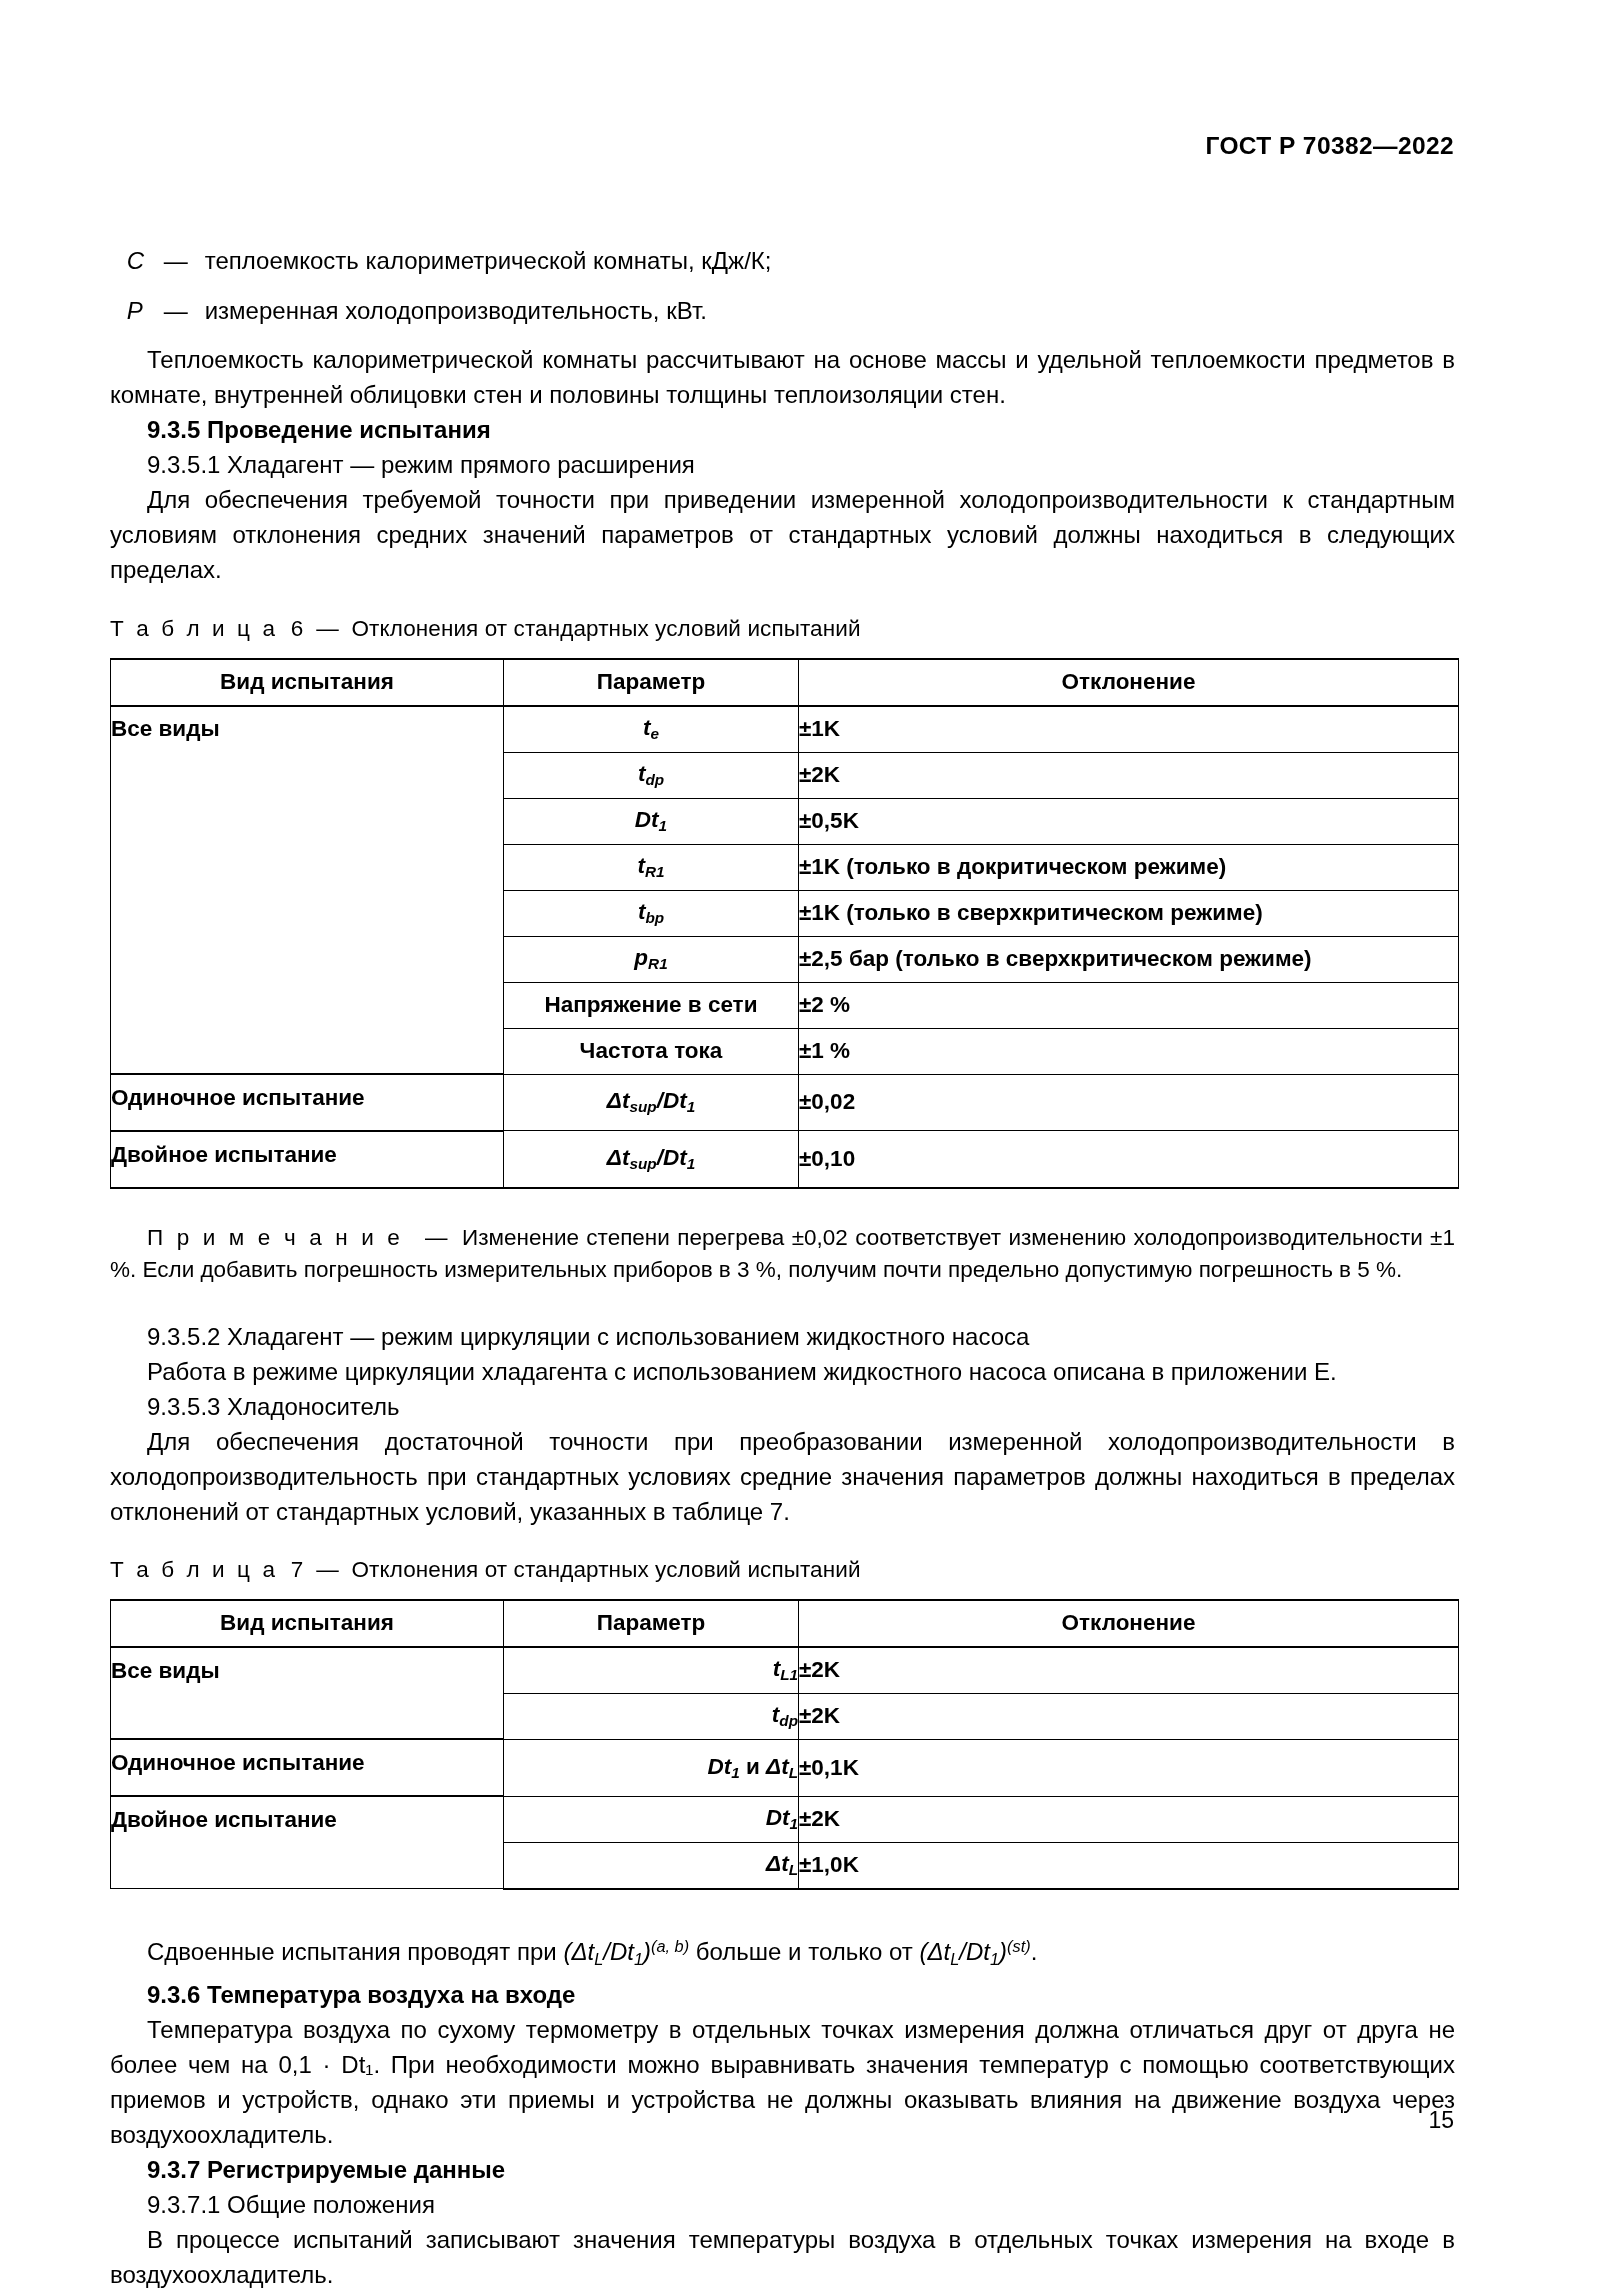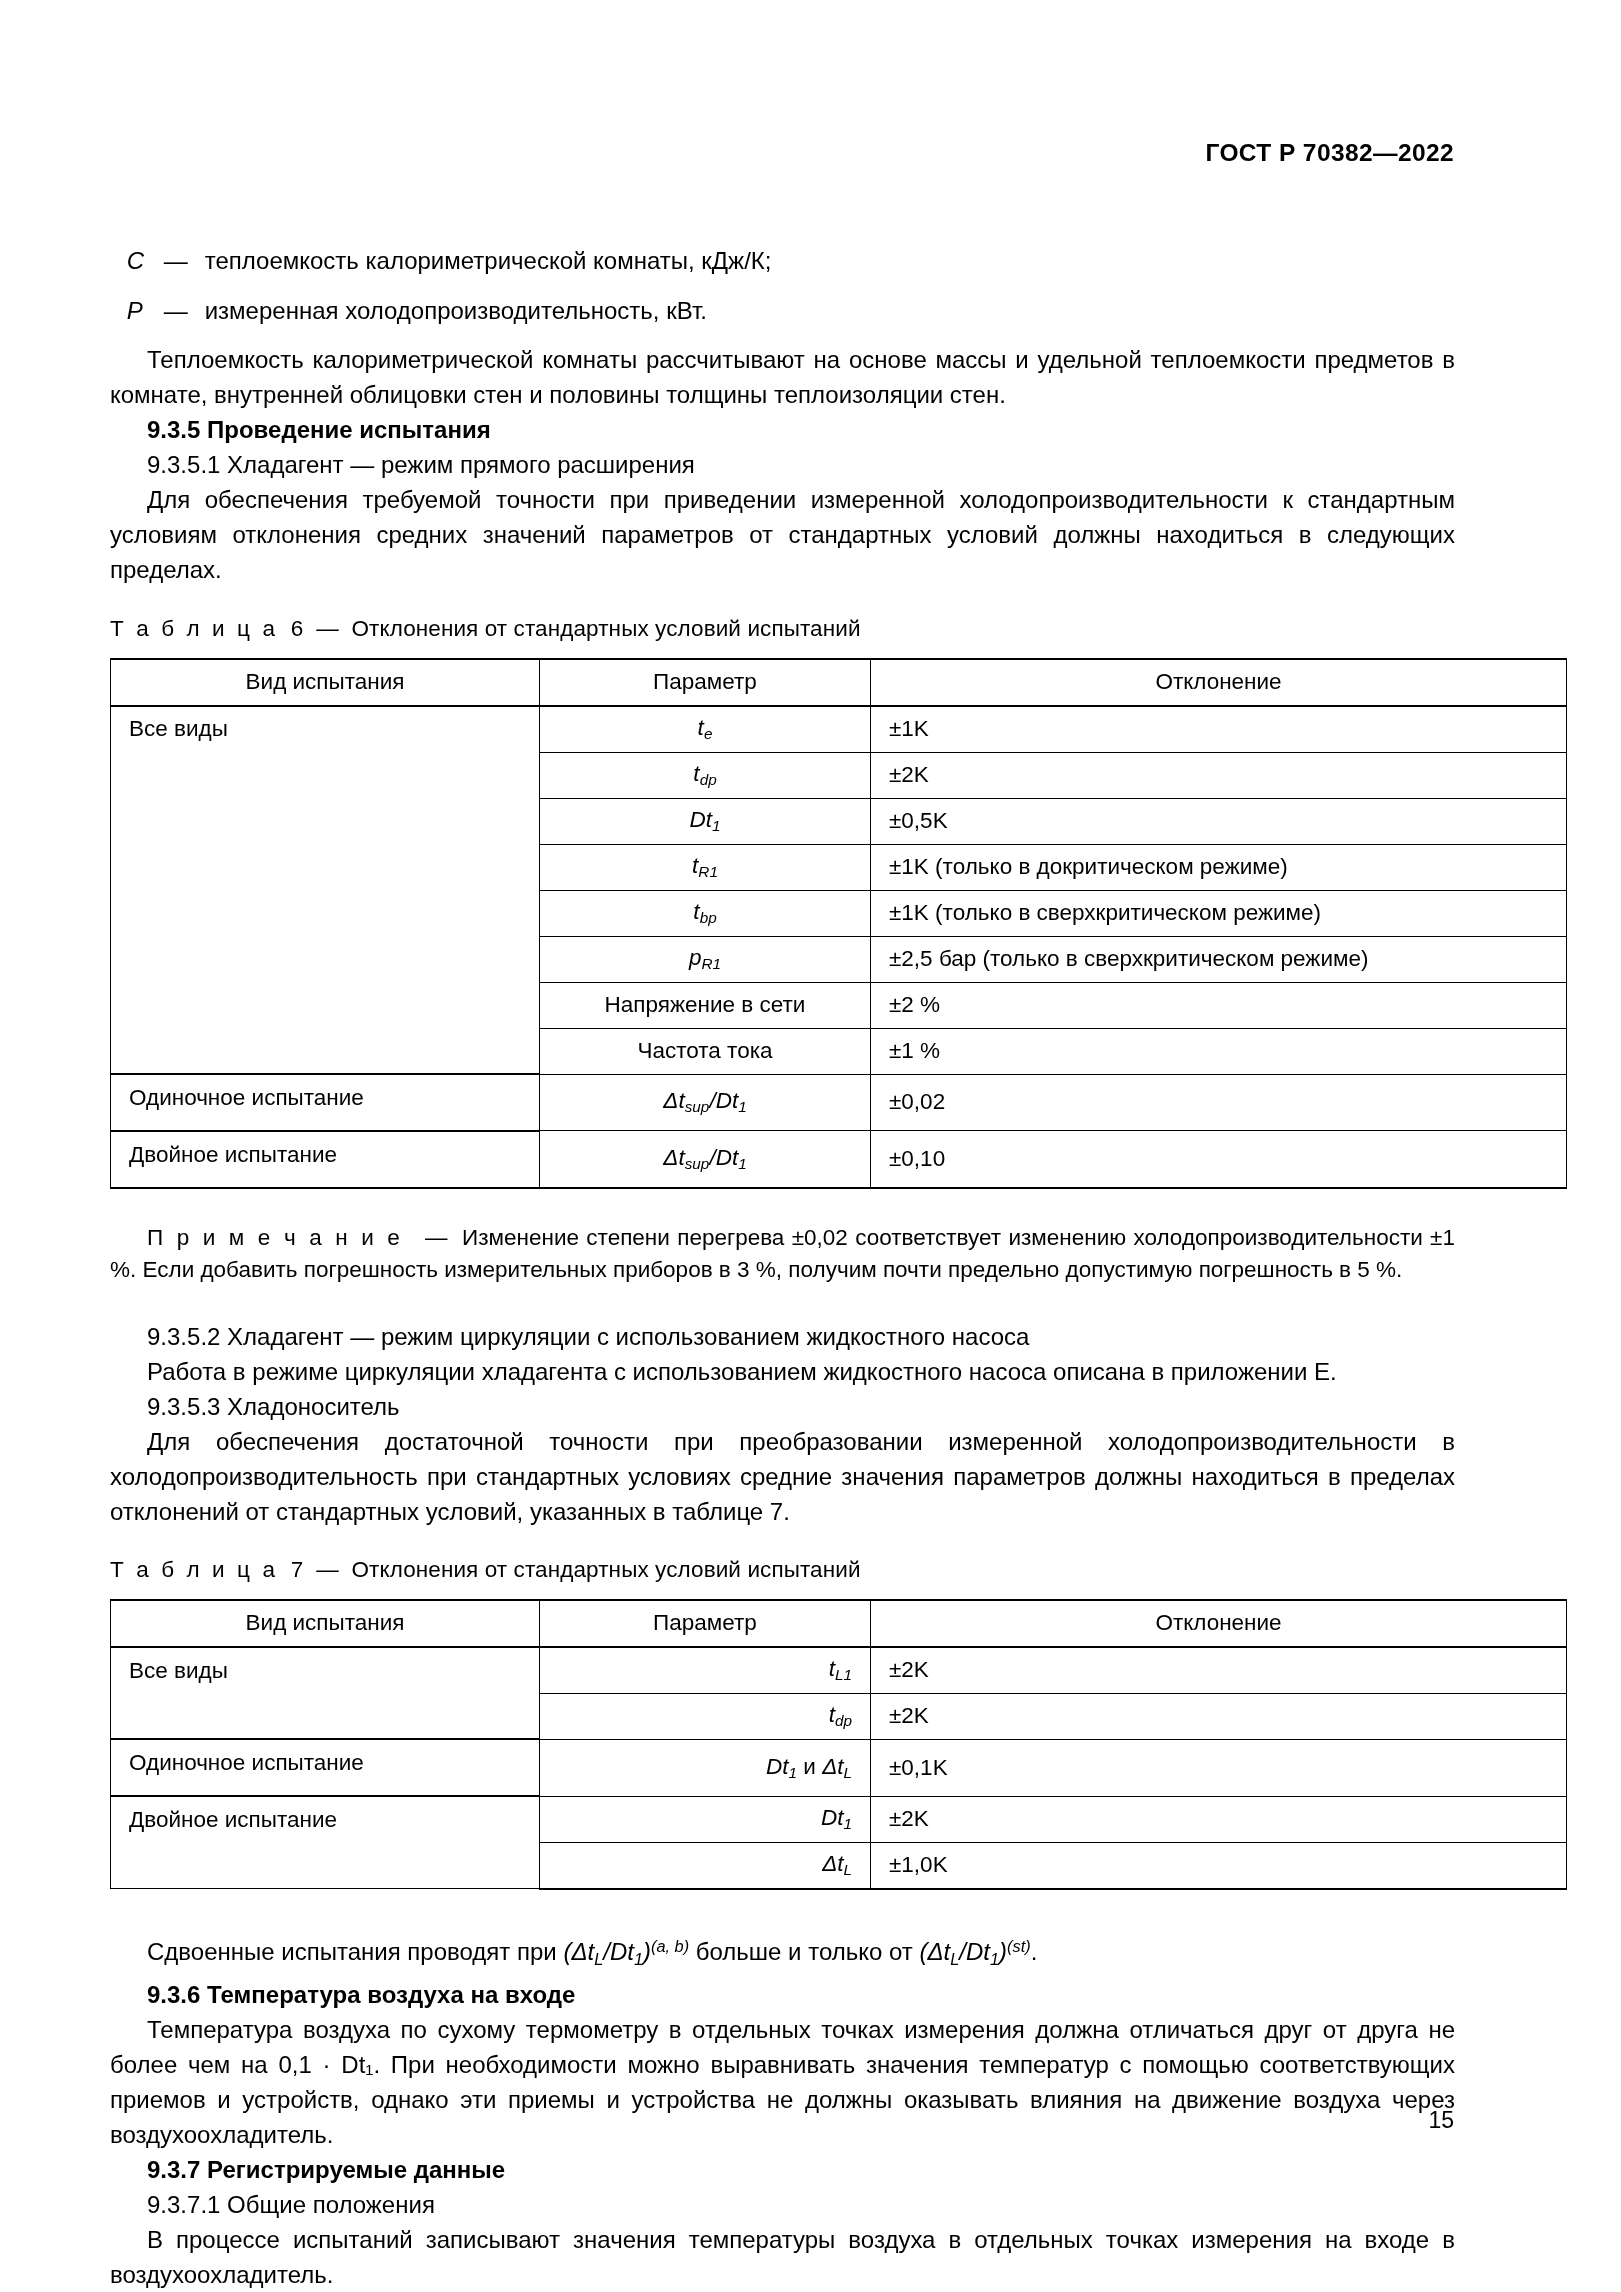--- a/index.html
+++ b/index.html
@@ -22,21 +22,21 @@
   .content {
     position: absolute;
     left: 110px;
     top: 0;
     width: 1345px;
   }
 
   
   .doc-header {
     position: absolute;
-    top: 139px;
+    top: 132px;
     right: 167px;
     font-size: 24.5px;
     font-weight: bold;
     letter-spacing: 0.4px;
     white-space: nowrap;
   }
 
   
   .para {
     font-size: 24px;
@@ -95,22 +95,22 @@
 
   
   table.gost {
     border-collapse: collapse;
     width: 1345px;
     table-layout: fixed;
     font-size: 22.5px;
   }
   table.gost td, table.gost th {
     border: 1.4px solid #000;
-    padding: 0 18px;
-    font-weight: normal;
+    padding: 0 0;
+    font-weight: bold;
     vertical-align: middle;
   }
   table.gost thead td {
     text-align: center;
     height: 45px;
     border-bottom-width: 2.5px;
   }
   table.gost .c-kind   { width: 392px; text-align: left; }
   table.gost .c-param  { width: 294px; }
   table.gost .c-dev    { width: 659px; text-align: left; }

